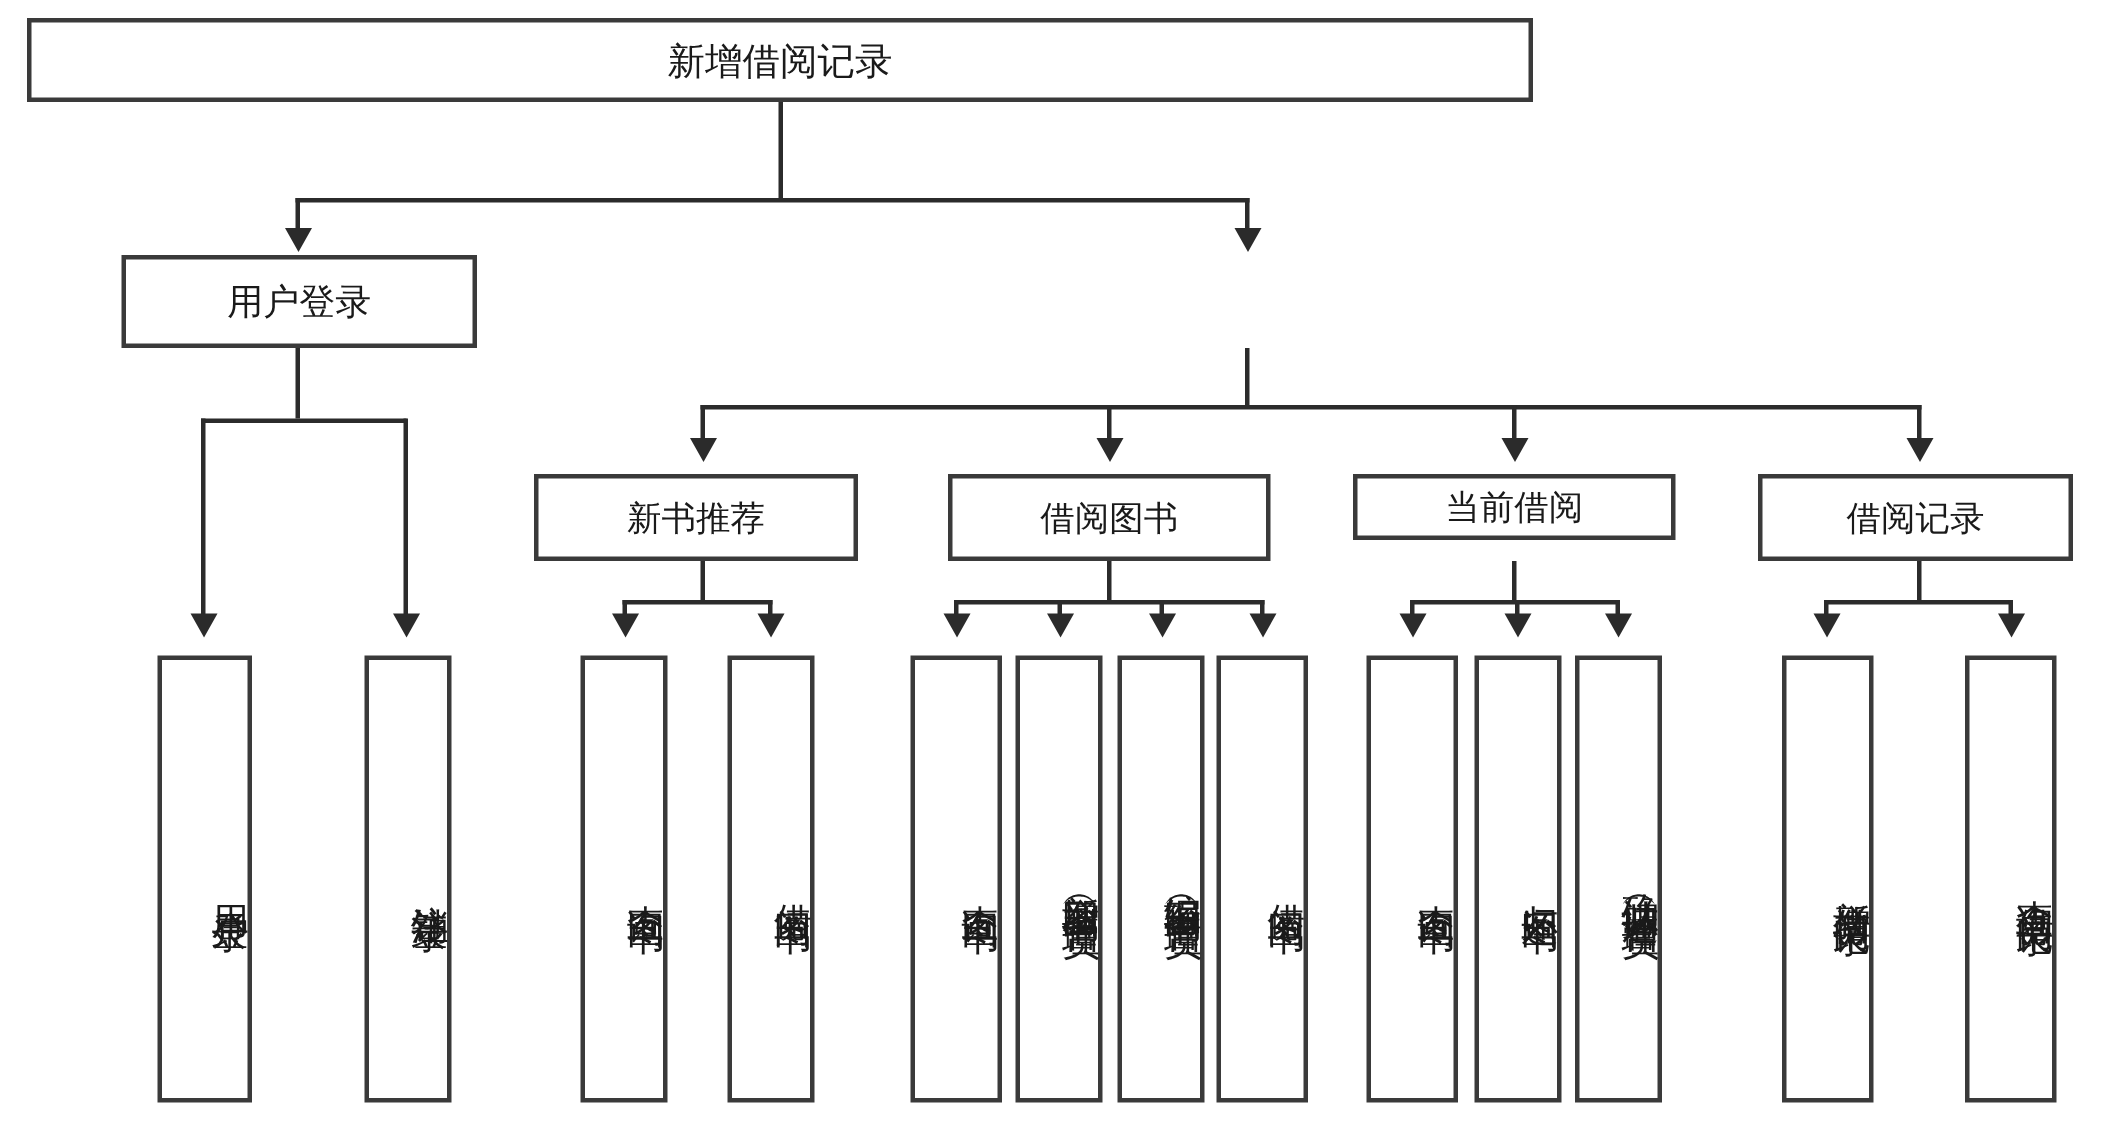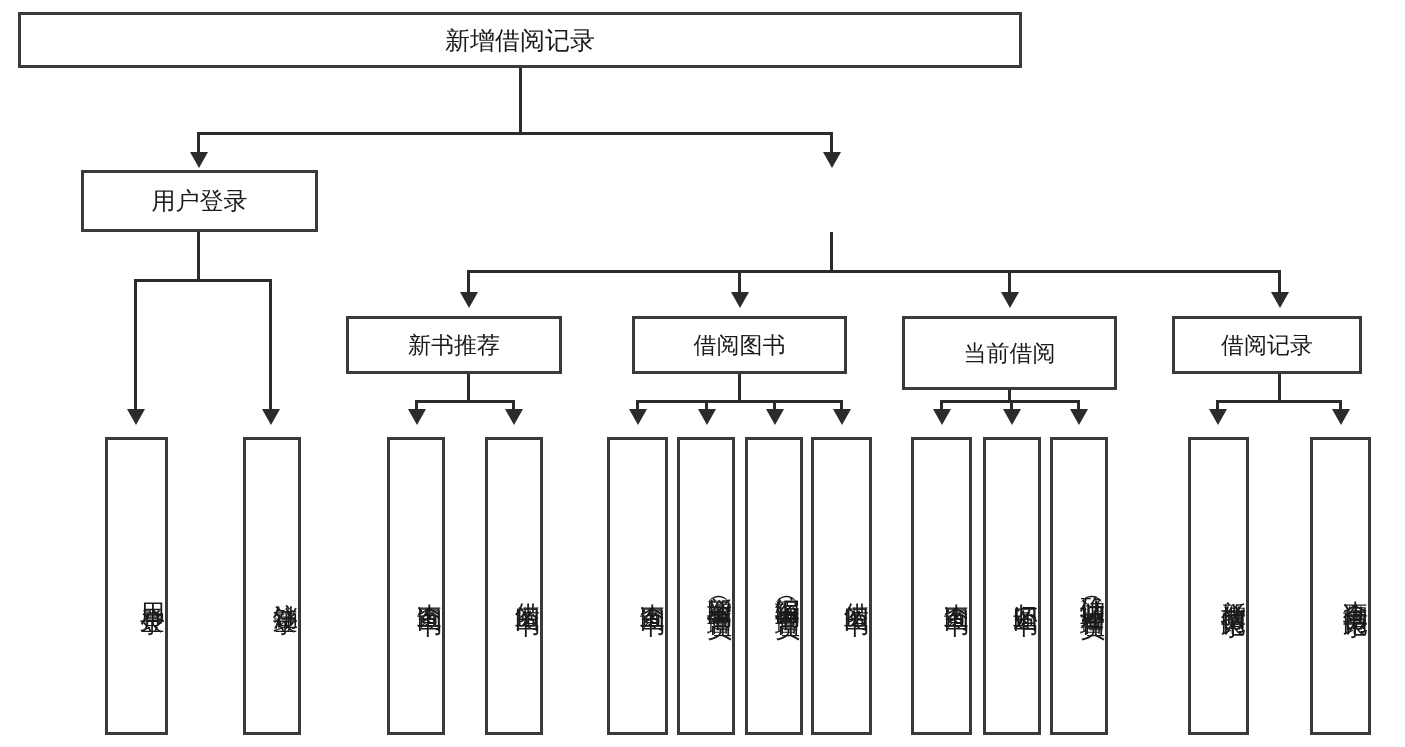--- a/index.html
+++ b/index.html
@@ -142,24 +142,24 @@
     <div class="vline" style="left:1216px; top:400px; height:11px;"></div>
     <div class="arrow" style="left:1209px; top:409px;"></div>
     <div class="vline" style="left:1339px; top:400px; height:11px;"></div>
     <div class="arrow" style="left:1332px; top:409px;"></div>
   </div>
 
   <div class="node root" style="left:18px; top:12px; width:1004px; height:56px;">新增借阅记录</div>
 
   <div class="node level1" style="left:81px; top:170px; width:237px; height:62px;">用户登录</div>
 
-  <div class="node level2" style="left:346px; top:316px; width:216px; height:58px;">新书推荐</div>
+  <div class="node level2" style="left:356px; top:316px; width:216px; height:58px;">新书推荐</div>
   <div class="node level2" style="left:632px; top:316px; width:215px; height:58px;">借阅图书</div>
-  <div class="node level2" style="left:902px; top:316px; width:215px; height:74px;">当前借阅</div>
-  <div class="node level2" style="left:1172px; top:316px; width:190px; height:58px;">借阅记录</div>
+  <div class="node level2" style="left:902px; top:316px; width:215px; height:44px;">当前借阅</div>
+  <div class="node level2" style="left:1172px; top:316px; width:210px; height:58px;">借阅记录</div>
 
   <div class="node leaf" style="left:105px; top:437px; width:63px; height:298px;">
       <span class="vtext">用户登录</span>
     </div>
 
   <div class="node leaf" style="left:243px; top:437px; width:58px; height:298px;">
       <span class="vtext">注销登录</span>
     </div>
 
   <div class="node leaf" style="left:387px; top:437px; width:58px; height:298px;">

